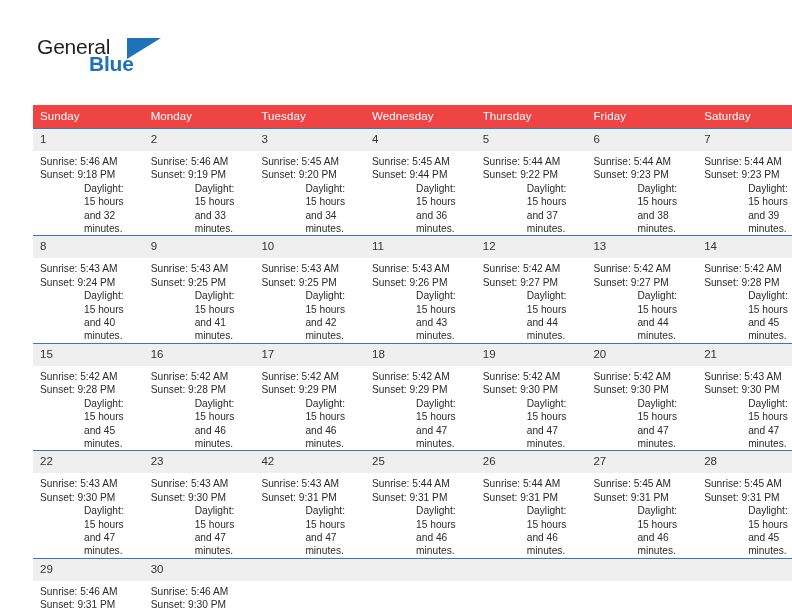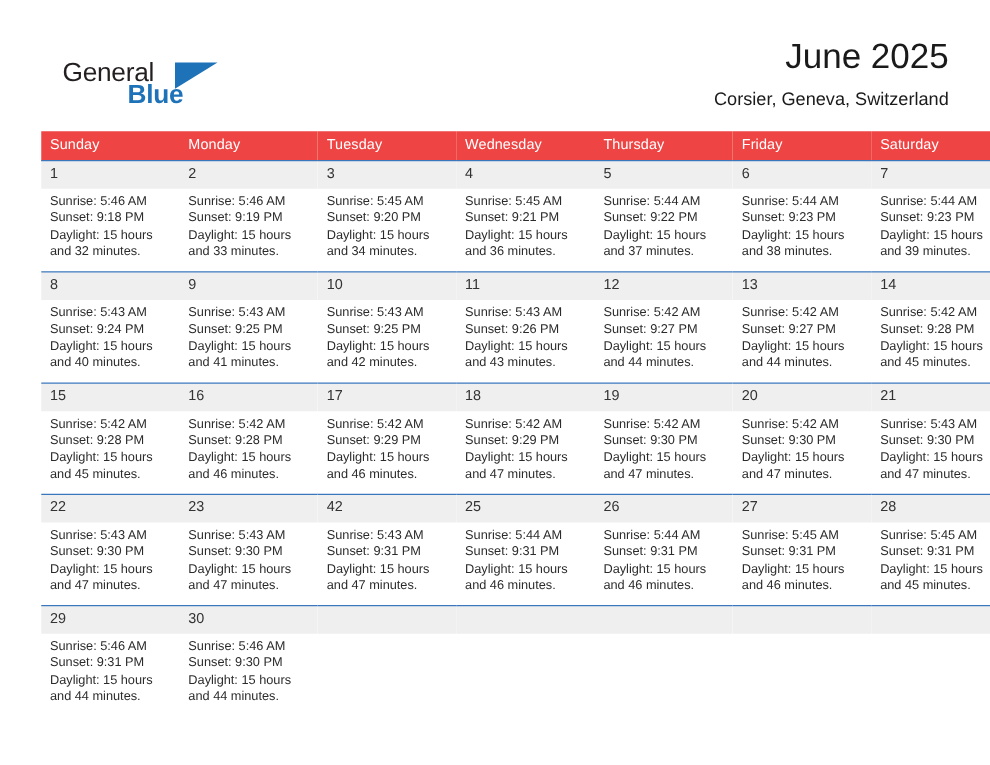--- a/index.html
+++ b/index.html
@@ -24,24 +24,23 @@
   .header {
     position: absolute;
     left: 33px;
     top: 28px;
     right: 33px;
     height: 70px;
   }
   .logo {
     position: absolute;
     left: 0;
-    top: 20px;
+    top: 8px;
     width: 200px;
     height: 50px;
-    margin-left: 13px;
   }
   .logo-general {
     position: absolute;
     left: 4px;
     top: 0px;
     font-size: 21px;
     color: #231f20;
     letter-spacing: -0.2px;
     line-height: 21px;
   }
@@ -128,39 +127,36 @@
     padding: 4px 6px 0 7px;
     font-size: 10.2px;
     color: #2b2b2b;
     line-height: 13.4px;
   }
   .details div {
     white-space: nowrap;
   }
   .details .wrap {
     white-space: normal;
+    margin-left: 44px;
   }
 </style>
 </head>
 <body>
 
 <div class="page">
 
   <div class="header">
 
     <div class="logo">
       <span class="logo-general">General</span>
       <span class="logo-triangle"></span>
       <span class="logo-blue">Blue</span>
     </div>
 
-    <div class="title-block">
-      <h1 class="cal-title">June 2025</h1>
-      <p class="cal-subtitle">Corsier, Geneva, Switzerland</p>
-    </div>
 
   </div>
 
   <table class="calendar">
     <thead>
       <tr>
         <th>Sunday</th>
         <th>Monday</th>
         <th>Tuesday</th>
         <th>Wednesday</th>
@@ -193,21 +189,21 @@
           <div class="details">
             <div>Sunrise: 5:45 AM</div>
             <div>Sunset: 9:20 PM</div>
             <div class="wrap">Daylight: 15 hours and 34 minutes.</div>
           </div>
         </td>
         <td>
           <div class="daynum">4</div>
           <div class="details">
             <div>Sunrise: 5:45 AM</div>
-            <div>Sunset: 9:21 PM</div>
+            <div>Sunset: 9:44 PM</div>
             <div class="wrap">Daylight: 15 hours and 36 minutes.</div>
           </div>
         </td>
         <td>
           <div class="daynum">5</div>
           <div class="details">
             <div>Sunrise: 5:44 AM</div>
             <div>Sunset: 9:22 PM</div>
             <div class="wrap">Daylight: 15 hours and 37 minutes.</div>
           </div>

